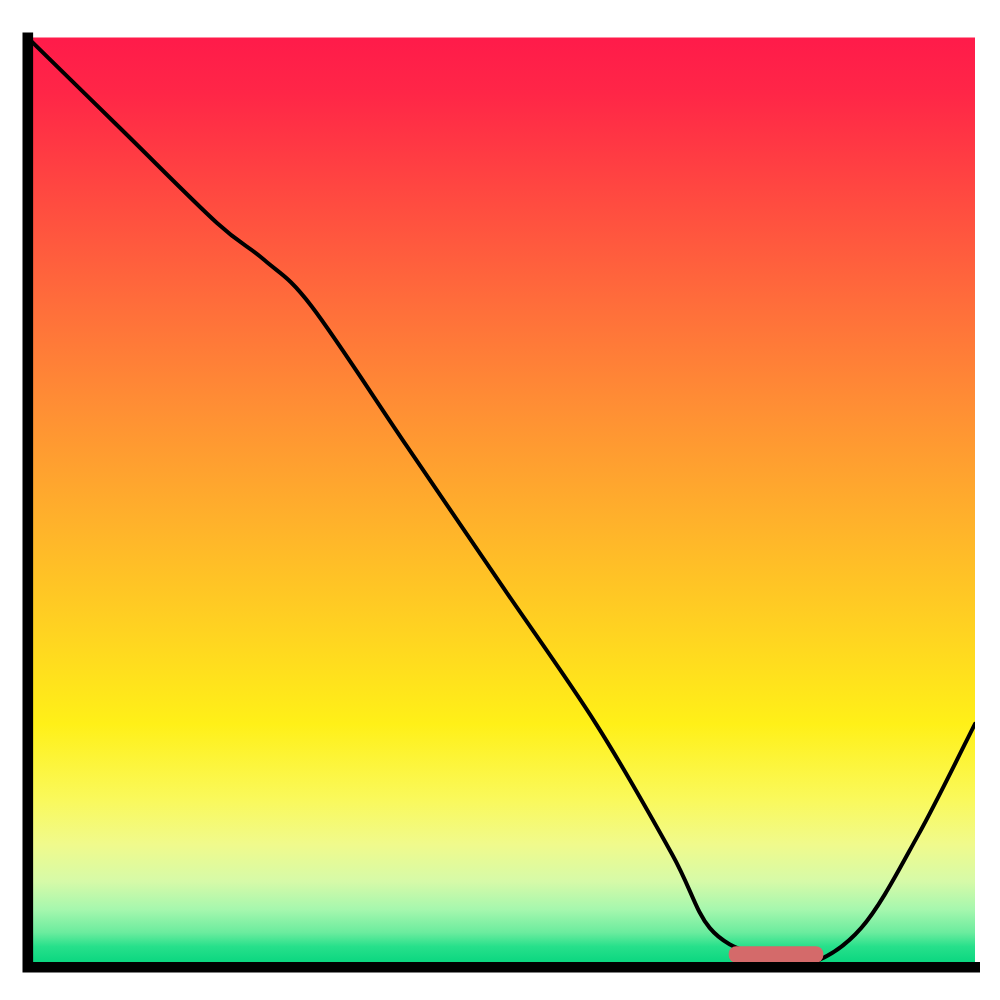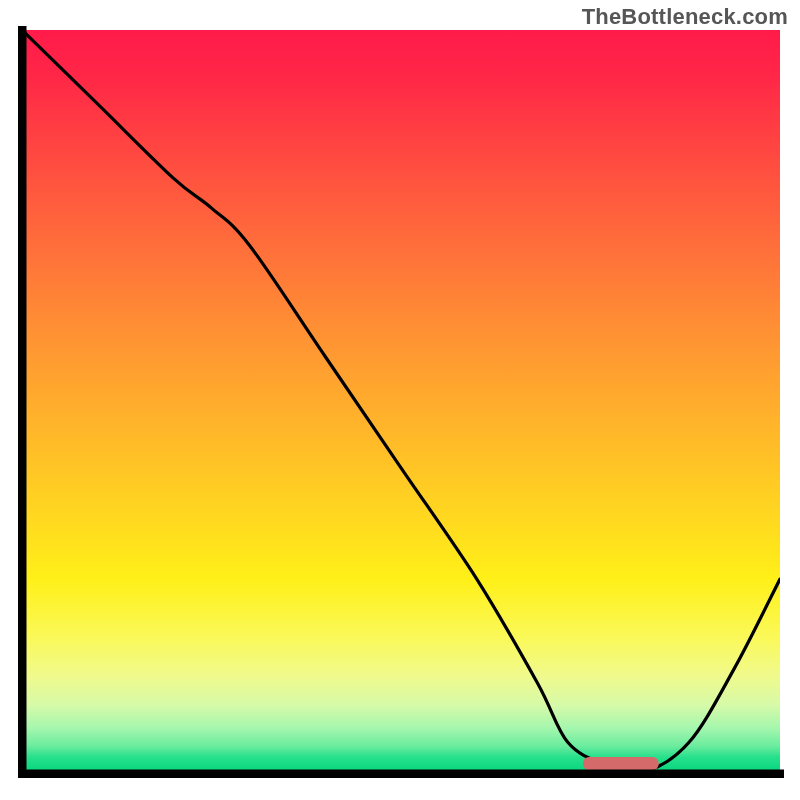--- a/index.html
+++ b/index.html
@@ -68,21 +68,20 @@
     width: 766px;
     height: 752px;
     pointer-events: none;
   }
 </style>
 </head>
 <body>
 
 <div class="chart-wrap">
 
-  <div class="watermark">TheBottleneck.com</div>
 
   <div class="plot-area">
     <div class="gradient"></div>
 
     <svg class="overlay" viewBox="0 0 758 742" preserveAspectRatio="none">
 
       <path fill="none" stroke="#000" stroke-width="3.2" stroke-linejoin="round" stroke-linecap="round" d="M 0 0 C 12.633333333333333 12.366666666666655 50.53333333333333 49.4666666666666 75.8 74.19999999999993 C 101.06666666666666 98.93333333333327 132.65 131.08666666666662 151.6 148.39999999999998 C 170.54999999999998 165.71333333333334 176.86666666666667 166.95000000000002 189.5 178.08000000000004 C 202.13333333333333 189.21000000000006 208.45000000000002 190.44666666666674 227.4 215.18000000000006 C 246.35 239.91333333333338 277.93333333333334 289.38 303.2 326.47999999999996 C 328.46666666666664 363.5799999999999 353.73333333333335 400.68000000000006 379 437.78000000000003 C 404.26666666666665 474.88 432.06 513.2166666666666 454.8 549.0799999999999 C 477.54 584.9433333333333 500.2800000000001 625.7533333333333 515.44 652.96 C 530.6 680.1666666666667 534.39 698.7166666666667 545.76 712.32 C 557.13 725.9233333333334 571.0266666666666 729.6333333333334 583.66 734.58 C 596.2933333333333 739.5266666666666 607.6633333333333 745.71 621.56 742 C 635.4566666666666 738.29 651.88 729.6333333333334 667.04 712.32 C 682.1999999999999 695.0066666666667 697.36 665.3266666666667 712.52 638.12 C 727.68 610.9133333333333 750.42 563.92 758 549.0799999999999" id="curve-path"></path>
 
       <rect id="opt-marker" rx="6" ry="6" height="13" fill="#d46a6a" x="560.92" y="727.096" width="75.80000000000007"></rect>
     </svg>

